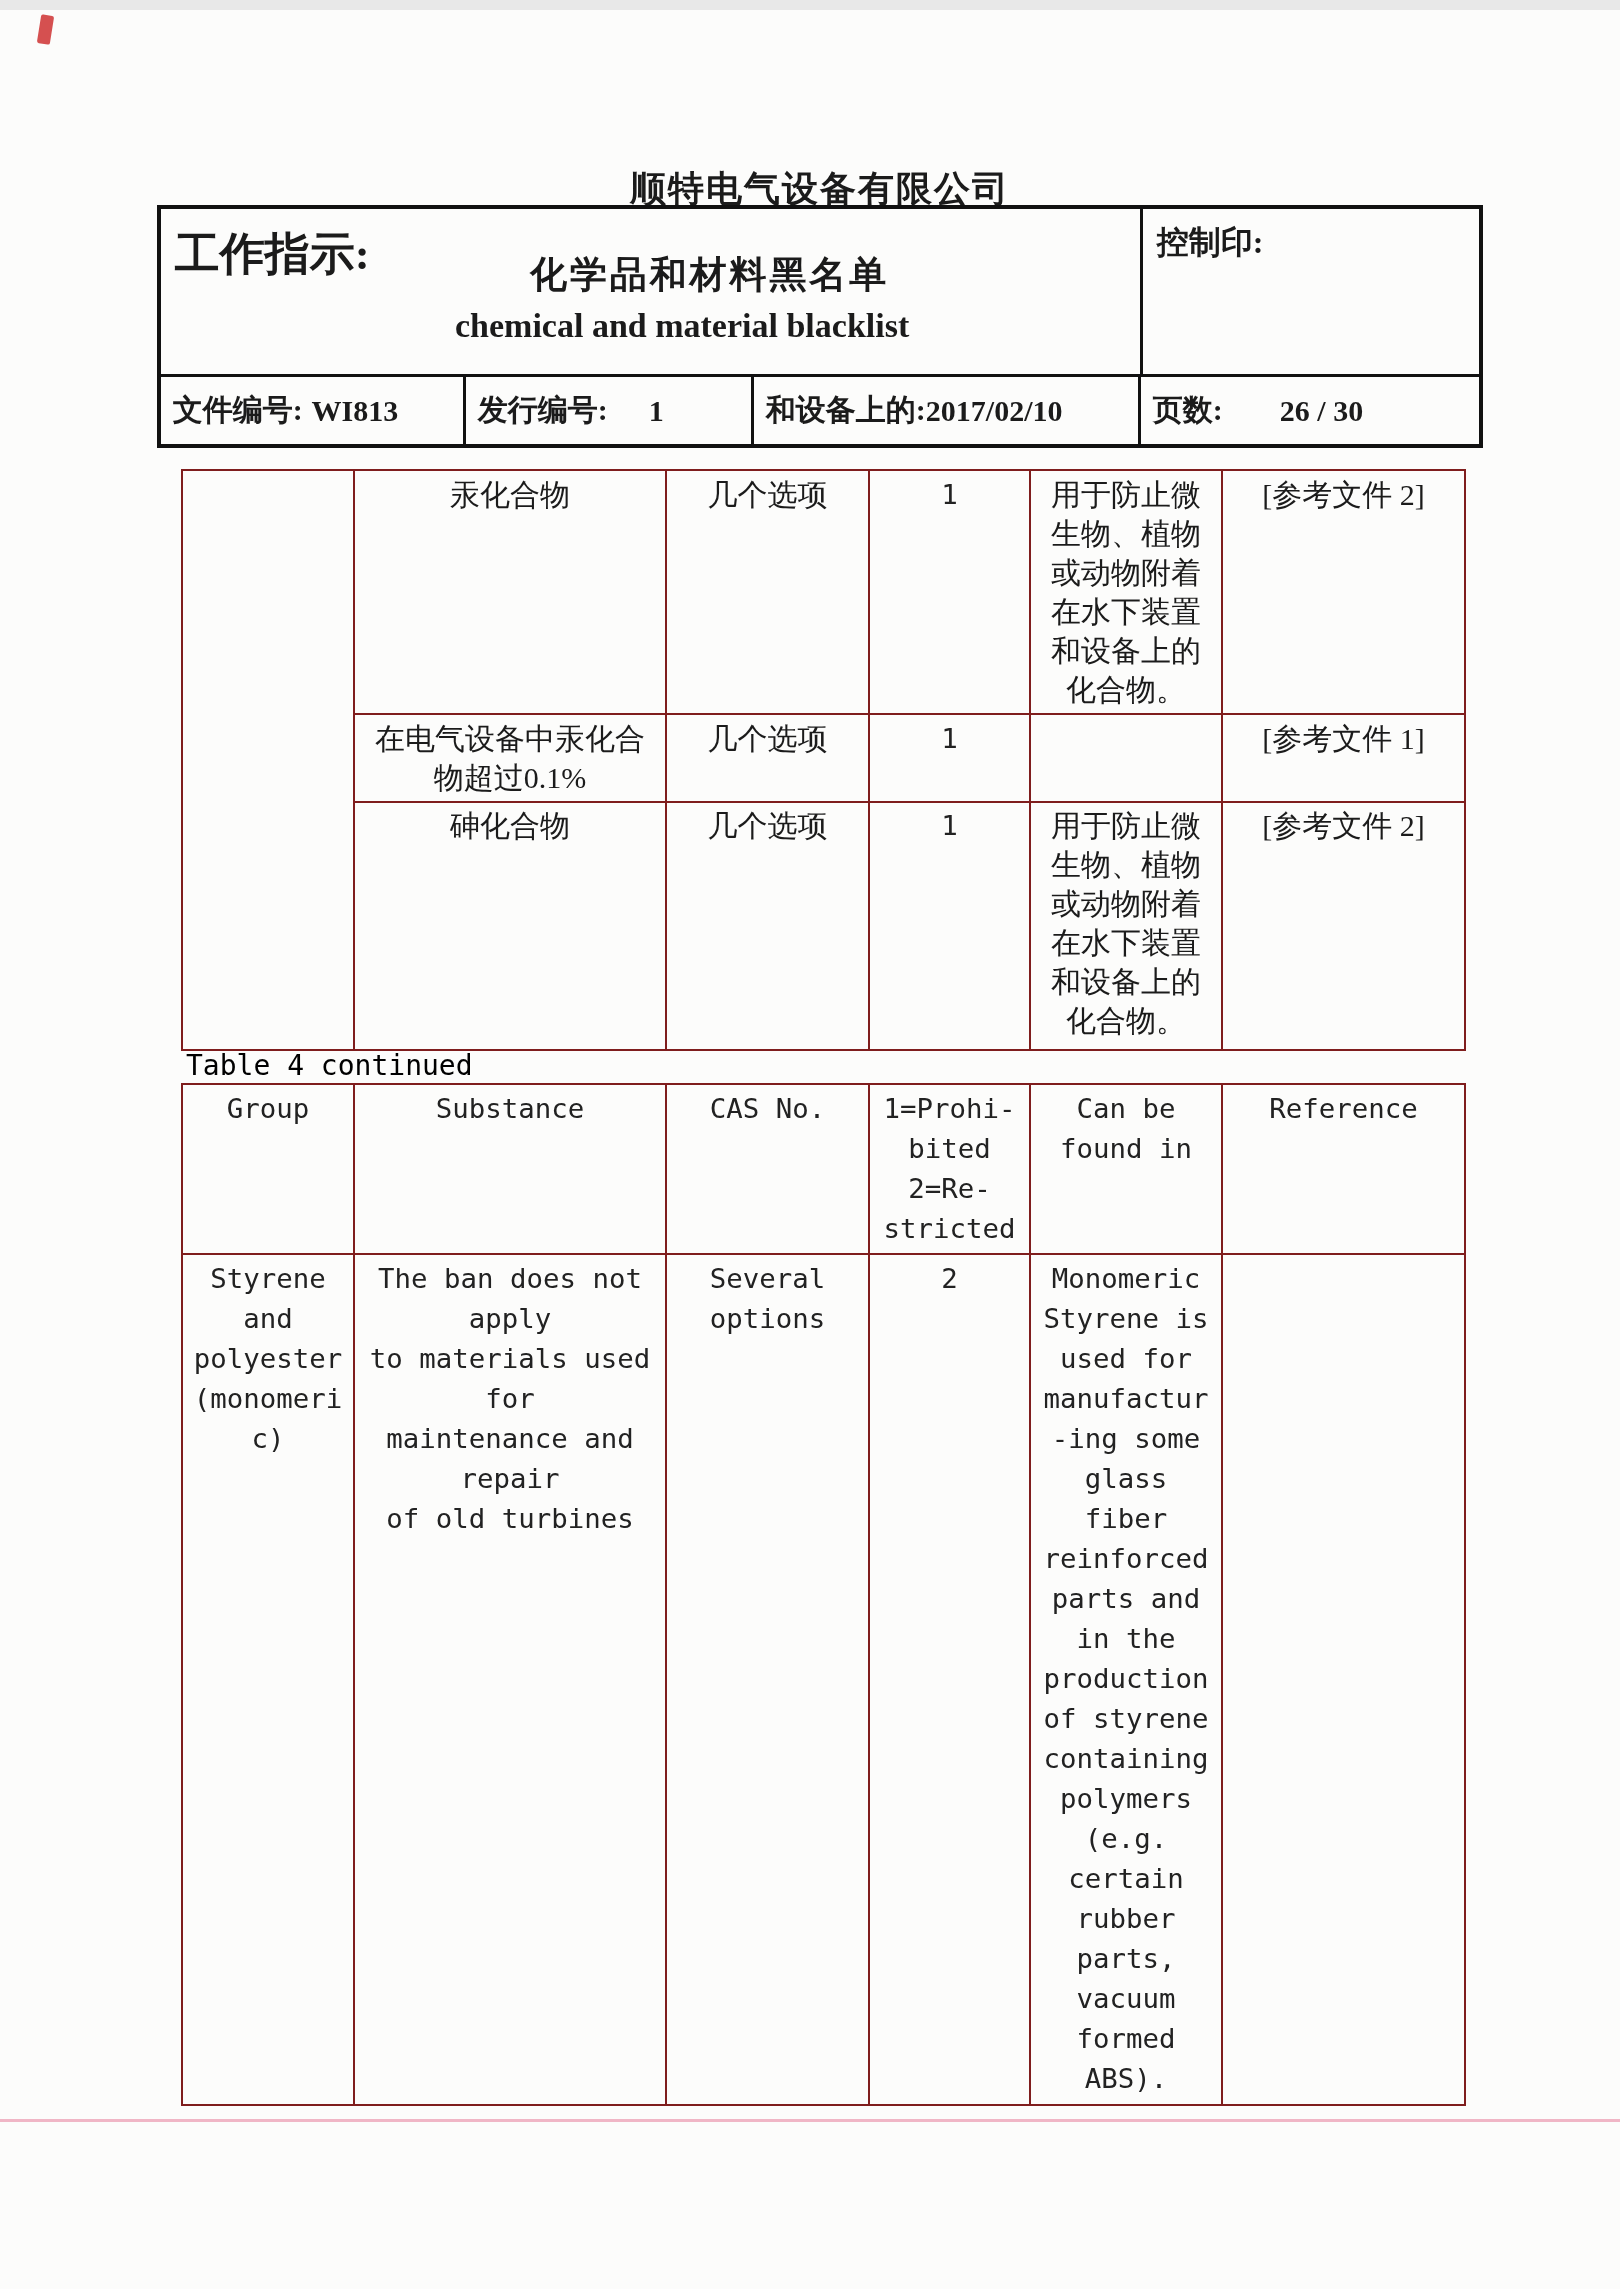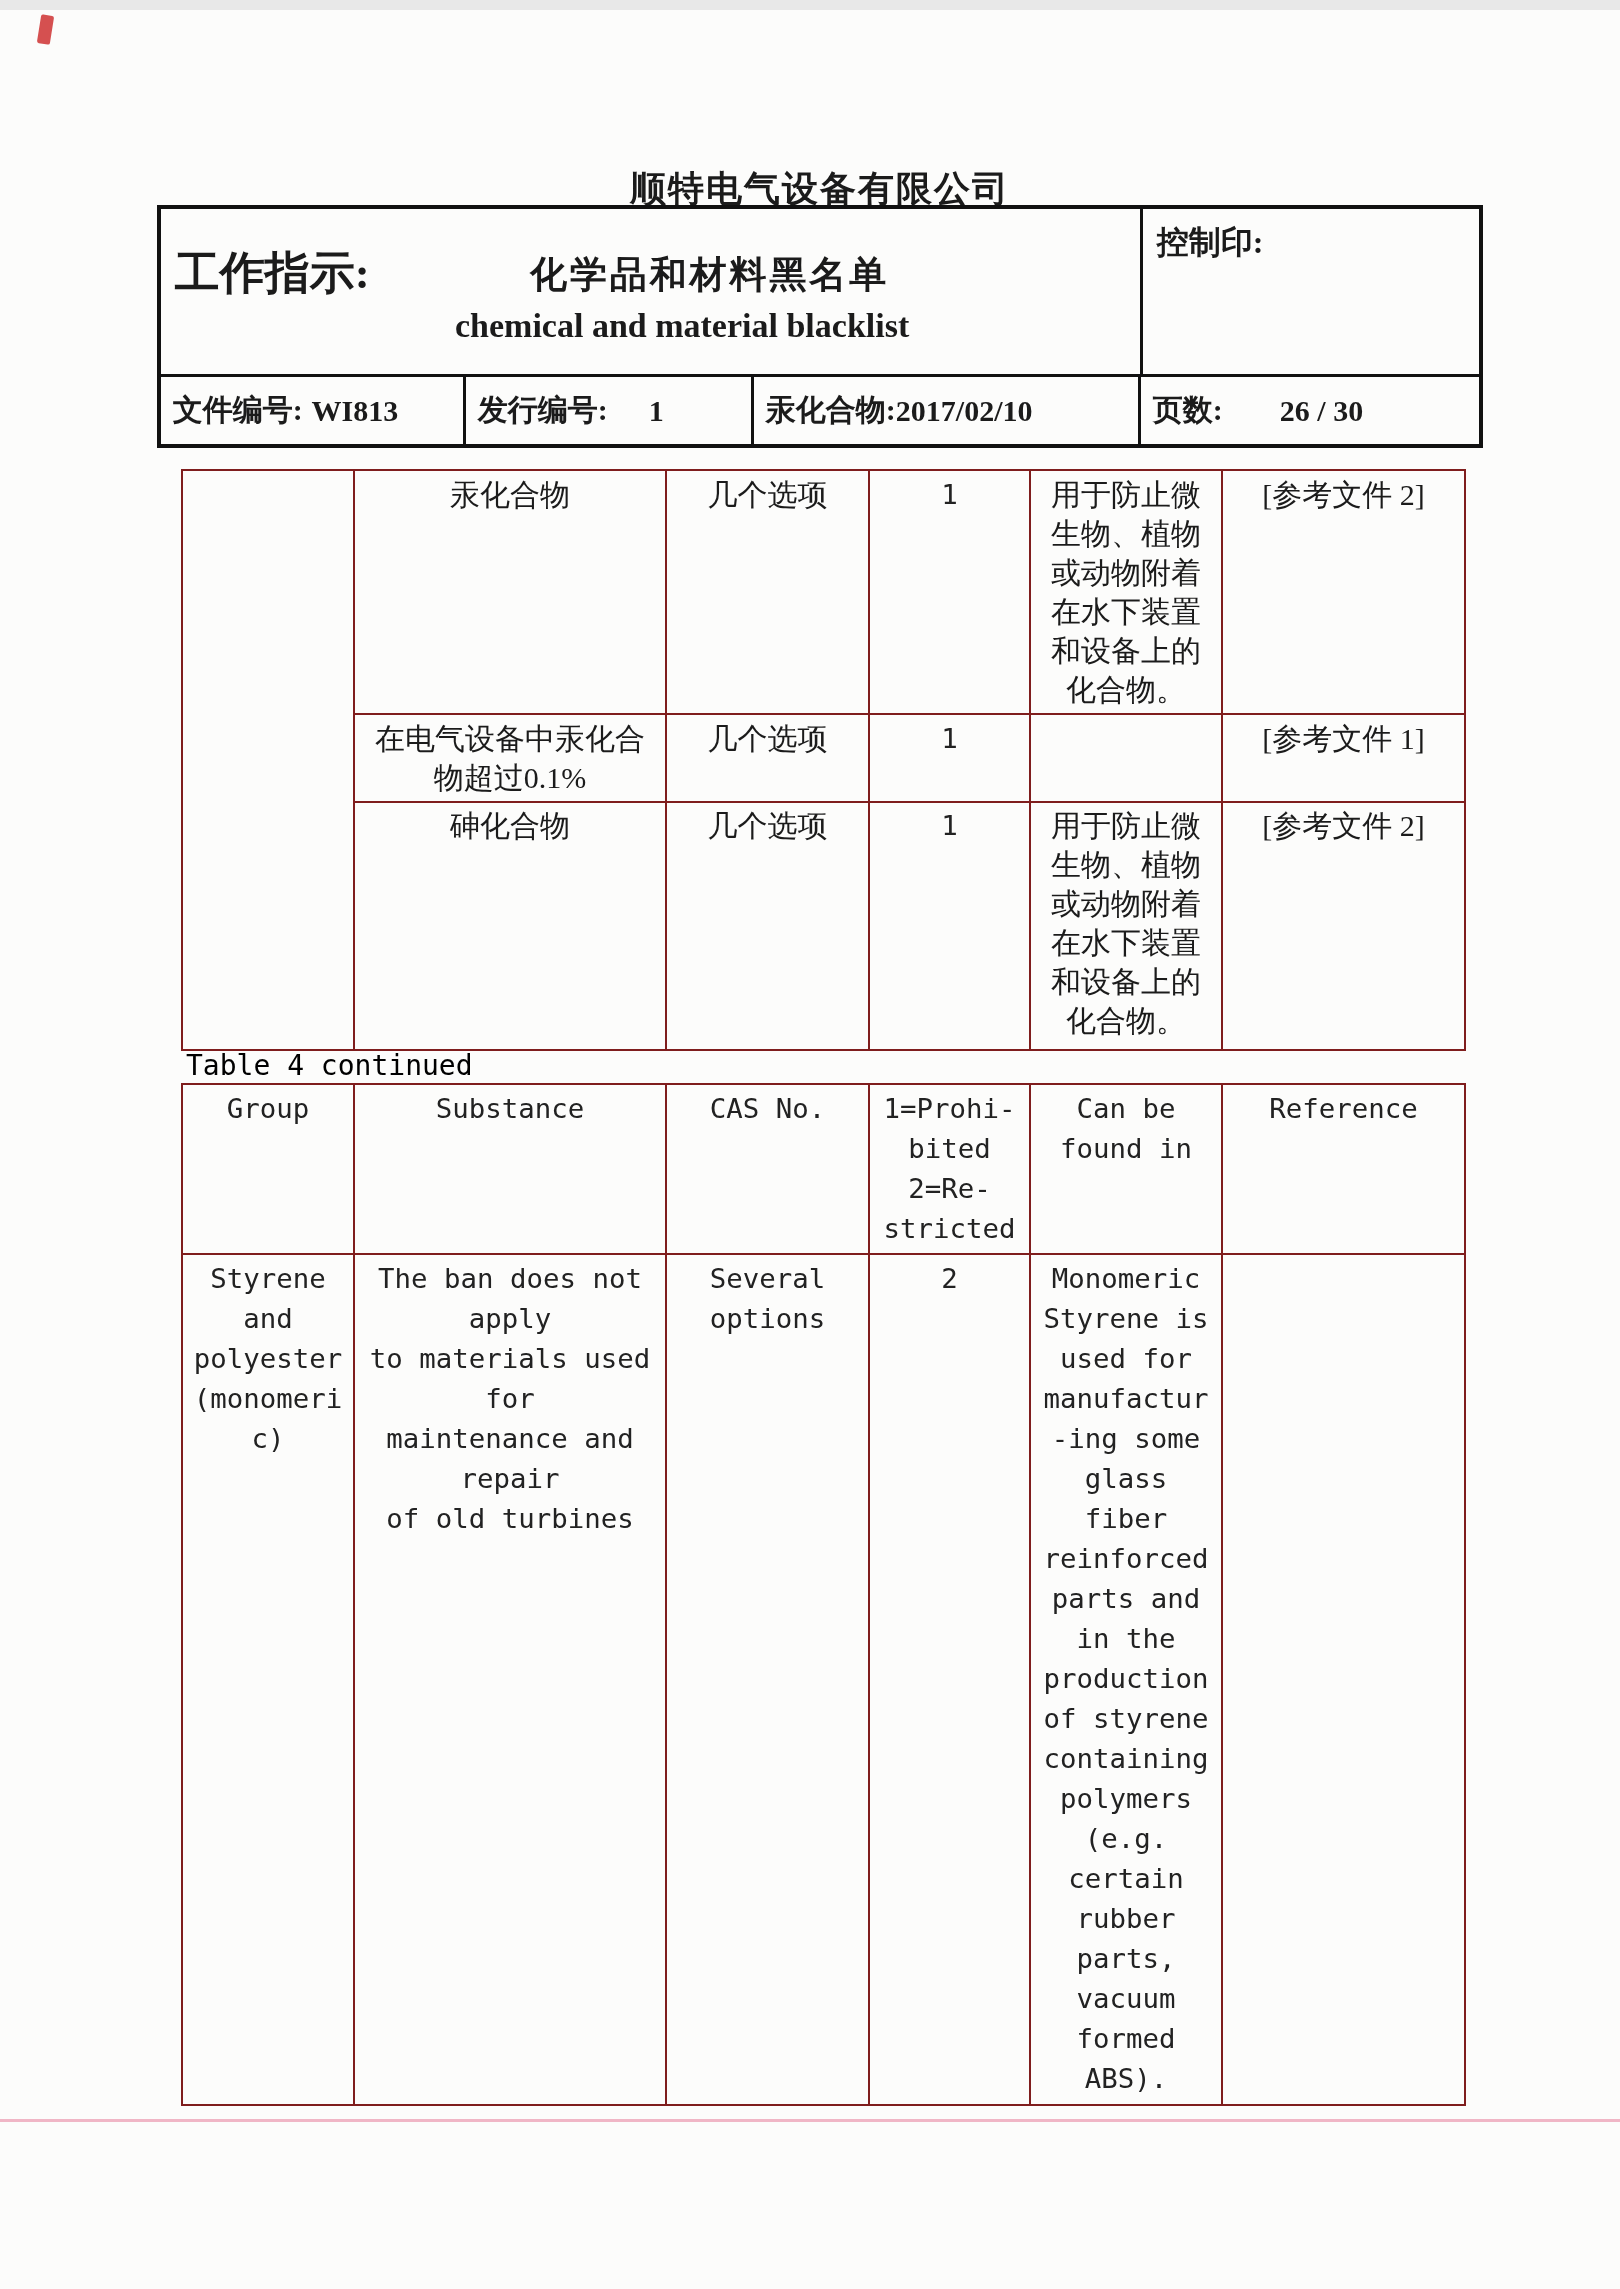--- a/index.html
+++ b/index.html
@@ -12,21 +12,21 @@
   .red-mark{position:absolute;left:39px;top:4.9px;width:12.7px;height:29px;
     background:#cf3838;transform:rotate(9deg);border-radius:2px;opacity:.88;}
   
   .company-title{position:absolute;left:157px;top:155px;width:1326px;
     text-align:center;font-size:36px;font-weight:700;letter-spacing:2px;}
   
   .header-table{position:absolute;left:157px;top:195px;width:1326px;height:243px;
     border:4.9px solid #111;box-sizing:border-box;}
   .ht-row1{display:flex;height:168px;border-bottom:3.9px solid #111;box-sizing:border-box;}
   .ht-main{position:relative;width:979px;box-sizing:border-box;}
-  .ht-doc-type{position:absolute;left:13.7px;top:34px;font-size:45px;font-weight:700;}
+  .ht-doc-type{position:absolute;left:13.7px;top:15px;font-size:45px;font-weight:700;}
   .ht-title-cn{position:absolute;left:369px;top:41px;font-size:37px;font-weight:700;letter-spacing:2.9px;}
   .ht-title-en{position:absolute;left:294px;top:98px;width:608px;
     font-size:34px;font-weight:700;}
   .ht-stamp{flex:1;border-left:3.9px solid #111;box-sizing:border-box;
     padding:11.8px 0 0 13.7px;font-size:32px;font-weight:700;}
   .ht-row2{display:flex;height:67px;box-sizing:border-box;}
   .ht-cell{display:flex;align-items:center;box-sizing:border-box;
     border-right:3.9px solid #111;padding-left:11.8px;font-size:30px;font-weight:700;white-space:nowrap;}
   .ht-cell:last-child{border-right:none;}
   .ht-c1{width:305px;} .ht-c2{width:288px;} .ht-c3{width:387px;} .ht-c4{flex:1;}
@@ -73,21 +73,21 @@
     <div class="ht-row2">
       <div class="ht-cell ht-c1">
         <span>文件编号:</span>
         <span class="ht-val-gap1">WI813</span>
       </div>
       <div class="ht-cell ht-c2">
         <span>发行编号:</span>
         <span class="ht-val-gap2">1</span>
       </div>
       <div class="ht-cell ht-c3">
-        <span>汞化合物:</span>
+        <span>和设备上的:</span>
         <span class="ht-val-gap0">2017/02/10</span>
       </div>
       <div class="ht-cell ht-c4">
         <span>页数:</span>
         <span class="ht-val-gap3">26 / 30</span>
       </div>
     </div>
   </div>
 
   <table class="ctable t1">

